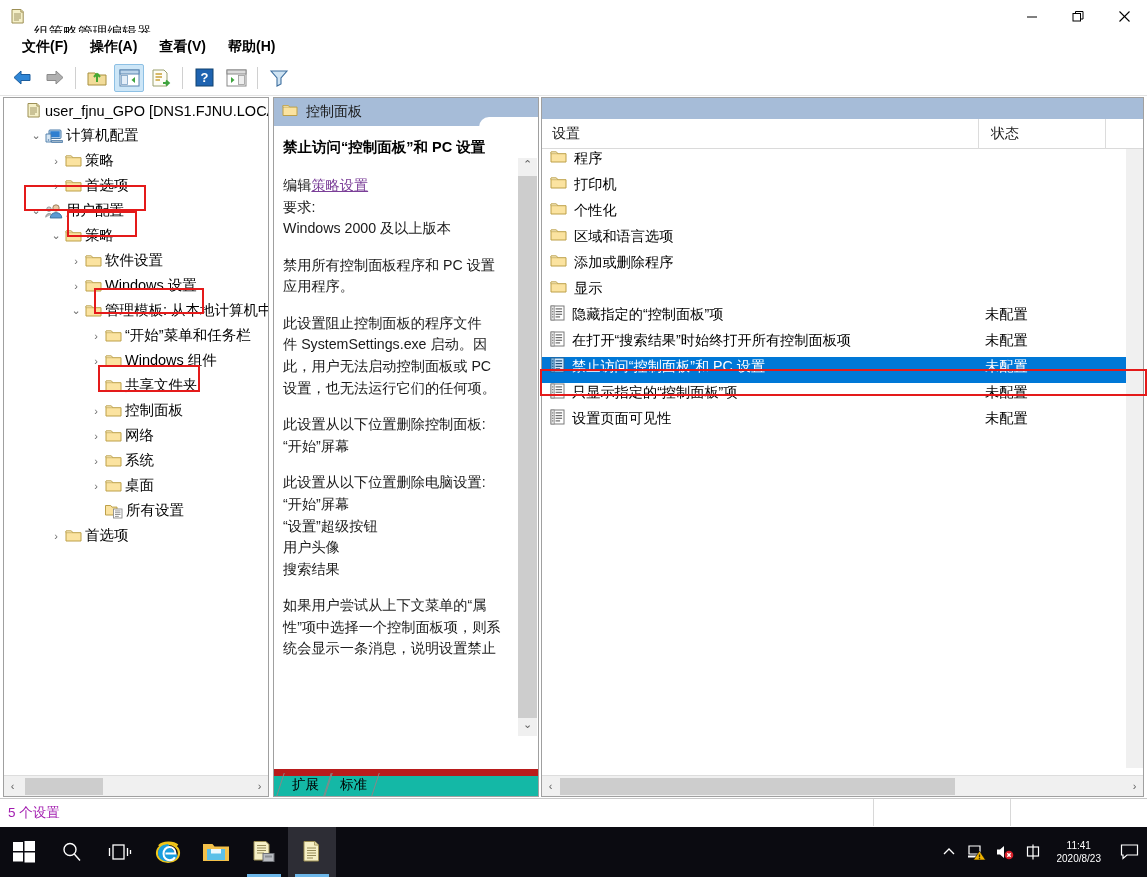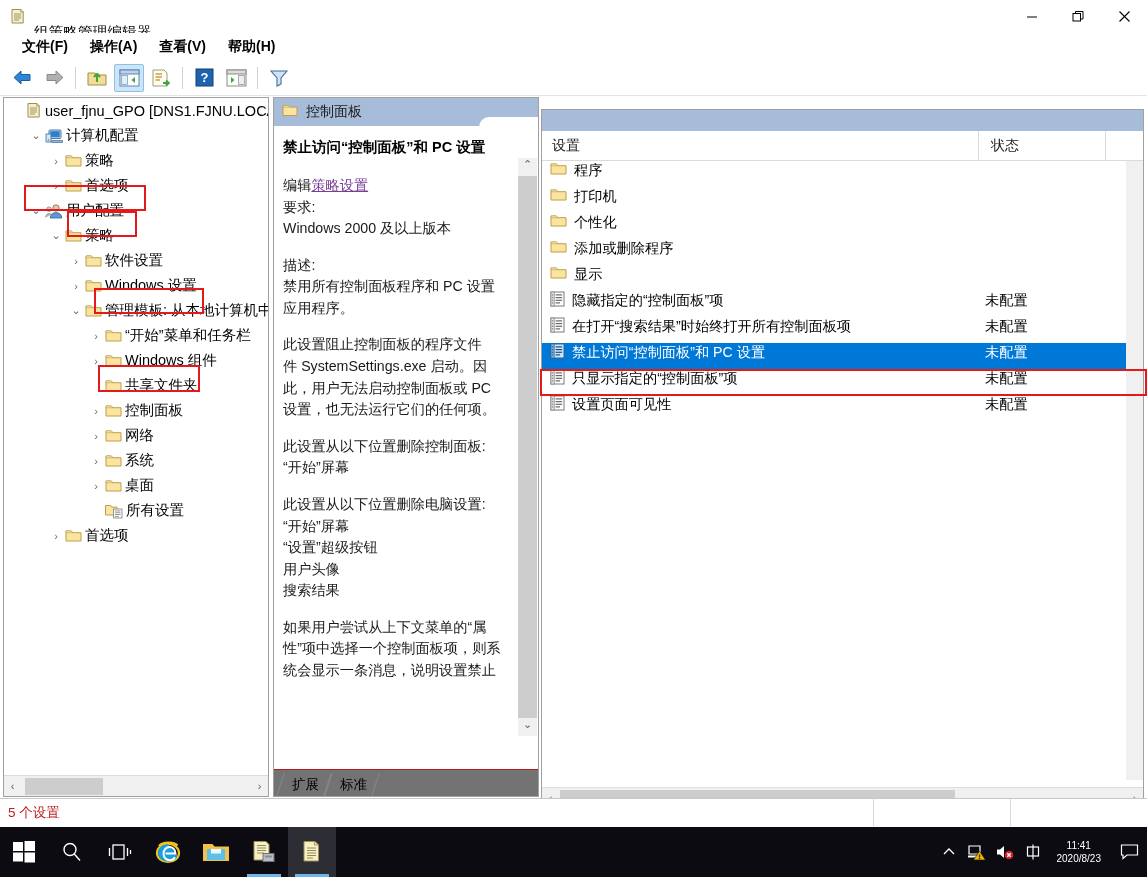--- a/index.html
+++ b/index.html
@@ -90,35 +90,35 @@
   .d-link{ color:#7b3f98; text-decoration:underline; cursor:pointer; }
   .detail-vscroll{
     position:absolute; right:1px; top:60px; width:19px; bottom:60px;
     background:#f0f0f0;
   }
   .dv-up,.dv-dn{ position:absolute; left:0; width:19px; height:18px; text-align:center; font-size:11px; color:#606060; }
   .dv-up{ top:0;} .dv-dn{ bottom:0;}
   .dv-thumb{ position:absolute; left:0; top:18px; width:19px; bottom:18px; background:#cdcdcd; }
   .tabs{
     position:absolute; left:0; bottom:0; width:100%; height:27px;
-    background:#737373; border-top:1px solid #b91c1c; display:flex; align-items:flex-end;
+    background:#14b8a6; border-top:7px solid #b91c1c; display:flex; align-items:flex-end;
     padding-left:6px;
   }
   .tab{
     position:relative; font-size:13.5px; color:#000; padding:3px 9px 4px 12px; height:23px;
   }
   .tab::before{ content:""; position:absolute; left:0; top:0; width:10px; height:23px;
     border-left:1px solid #888; transform:skewX(-18deg);}
   .tab::after{ content:""; position:absolute; right:0; top:0; width:10px; height:23px;
     border-right:1px solid #888; transform:skewX(-18deg);}
 
   
   .list-pane{
     position:absolute; left:541px; top:0; width:603px; height:700px;
-    border:1px solid #a0a0a0; background:#fff; overflow:hidden;margin-top:12px;
+    border:1px solid #a0a0a0; background:#fff; overflow:hidden;
   }
   .list-head-blue{ position:absolute; left:0; top:0; width:100%; height:21px; background:#a6bcd8; }
   .col-head{
     position:absolute; left:0; top:21px; width:100%; height:30px;
     background:#fff; border-bottom:1px solid #dadada; display:flex; align-items:center;
   }
   .ch{ font-size:14px; color:#1a1a1a; position:relative; height:30px; display:flex; align-items:center;}
   .ch.settings{ padding-left:10px; width:436px; }
   .ch.status{ padding-left:12px; width:127px; border-left:1px solid #dcdcdc; }
   .ch.extra{ width:30px; border-left:1px solid #dcdcdc; height:30px;}
@@ -136,21 +136,21 @@
     position:absolute; left:0; bottom:0; width:100%; height:21px; background:#f0f0f0;
     border-top:1px solid #ddd; display:flex; align-items:center;
   }
   .lh-thumb{ position:absolute; left:18px; top:2px; width:395px; height:17px; background:#cdcdcd; }
 
   
   .statusbar{
     position:absolute; left:0; top:798px; width:1147px; height:28px;
     background:#fff; border-top:1px solid #c8c8c8; display:flex; align-items:center;
   }
-  .sb-text{ font-size:13.5px; color:#b91c1c; padding-left:8px; }
+  .sb-text{ font-size:13.5px; color:#a21caf; padding-left:8px; }
   .sb-seg{ position:absolute; top:0; height:27px; border-left:1px solid #d8d8d8; }
 
   
   .taskbar{
     position:absolute; left:0; top:827px; width:1147px; height:50px; background:#0b0b11;
     display:flex; align-items:center;
   }
   .tk{ width:48px; height:50px; display:flex; align-items:center; justify-content:center; position:relative;}
   .tk.start{ width:48px; }
   .tk.active-app{ background:#2d2d35; }
@@ -492,21 +492,20 @@
 
       <div class="detail-body">
         <div class="d-title">禁止访问“控制面板”和 PC 设置</div>
         <div class="d-line">
           <span>编辑</span><span class="d-link">策略设置</span>
         </div>
         <div id="detail-blocks">
             <div class="d-line">要求:</div>
             <div class="d-line">Windows 2000 及以上版本</div>
             <div class="d-gap"></div>
-            <div class="d-line">描述:</div>
             <div class="d-line">禁用所有控制面板程序和 PC 设置</div>
             <div class="d-line">应用程序。</div>
             <div class="d-gap"></div>
             <div class="d-line">此设置阻止控制面板的程序文件</div>
             <div class="d-line">件 SystemSettings.exe 启动。因</div>
             <div class="d-line">此，用户无法启动控制面板或 PC</div>
             <div class="d-line">设置，也无法运行它们的任何项。</div>
             <div class="d-gap"></div>
             <div class="d-line">此设置从以下位置删除控制面板:</div>
             <div class="d-line">“开始”屏幕</div>
@@ -573,20 +572,30 @@
             <span class="r-name">个性化</span>
             <span class="r-status"></span>
           </div>
           <div class="row">
             <span class="r-icon">
               <svg width="17" height="15" viewBox="0 0 17 15">
     <path d="M1 3h5.4l1.3 1.7H16V13H1z" fill="#fbe3a0" stroke="#bda049" stroke-width="1"></path>
     <path d="M1 3h5.4l1.3 1.7H1z" fill="#fdf3d2" stroke="#bda049" stroke-width=".7"></path>
               </svg>
             </span>
+            <span class="r-name">区域和语言选项</span>
+            <span class="r-status"></span>
+          </div>
+          <div class="row">
+            <span class="r-icon">
+              <svg width="17" height="15" viewBox="0 0 17 15">
+    <path d="M1 3h5.4l1.3 1.7H16V13H1z" fill="#fbe3a0" stroke="#bda049" stroke-width="1"></path>
+    <path d="M1 3h5.4l1.3 1.7H1z" fill="#fdf3d2" stroke="#bda049" stroke-width=".7"></path>
+              </svg>
+            </span>
             <span class="r-name">添加或删除程序</span>
             <span class="r-status"></span>
           </div>
           <div class="row">
             <span class="r-icon">
               <svg width="17" height="15" viewBox="0 0 17 15">
     <path d="M1 3h5.4l1.3 1.7H16V13H1z" fill="#fbe3a0" stroke="#bda049" stroke-width="1"></path>
     <path d="M1 3h5.4l1.3 1.7H1z" fill="#fdf3d2" stroke="#bda049" stroke-width=".7"></path>
               </svg>
             </span>

